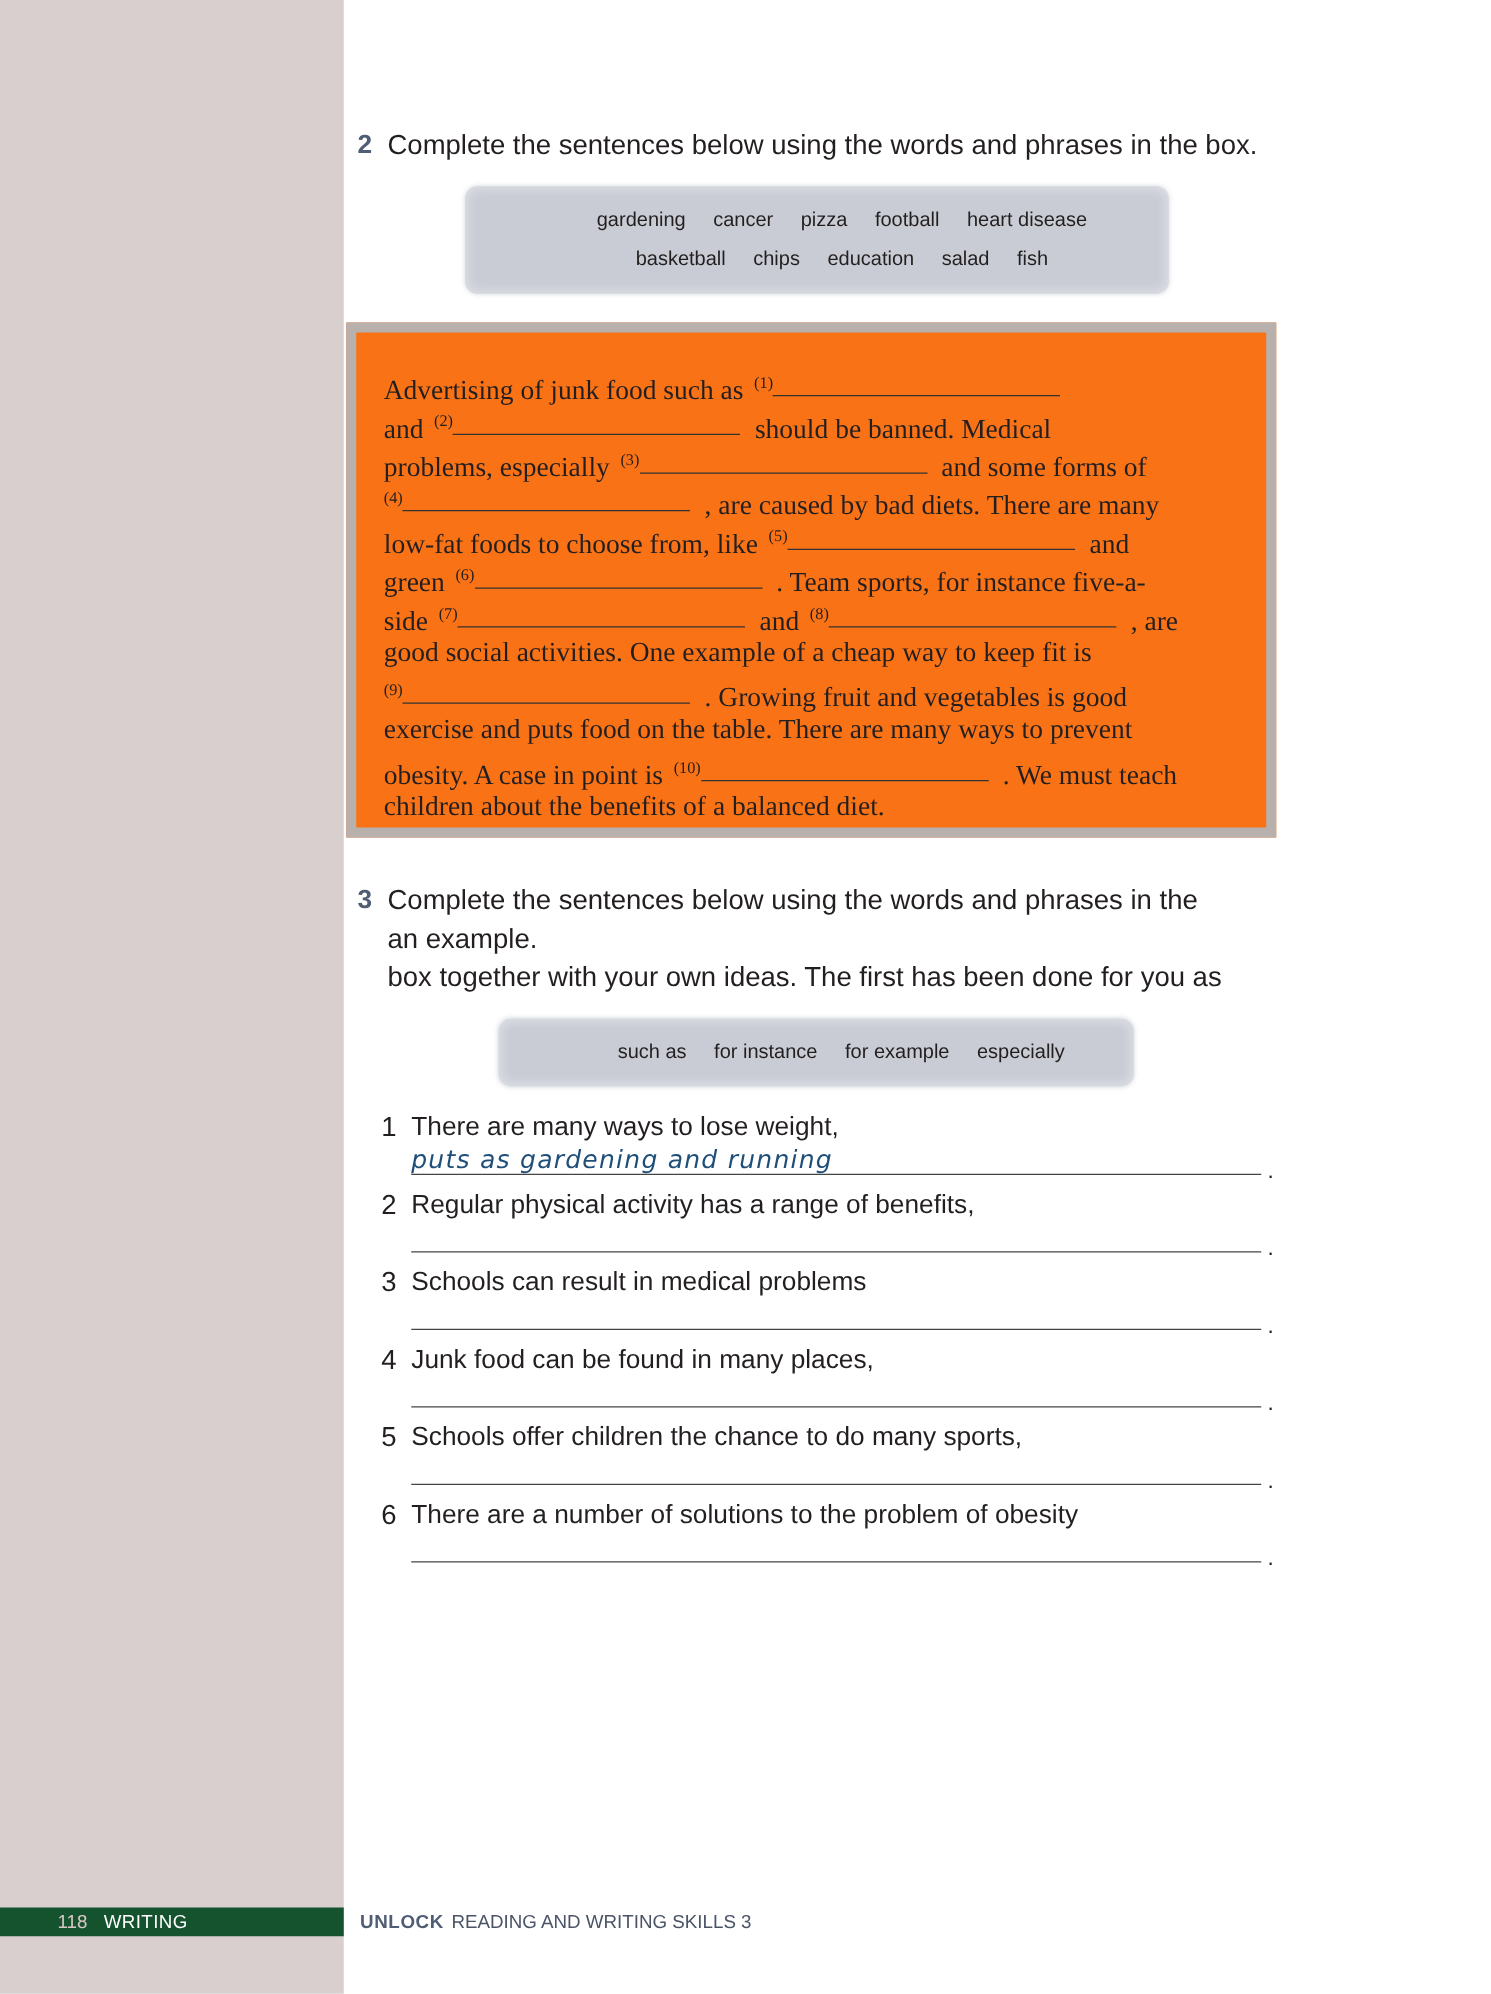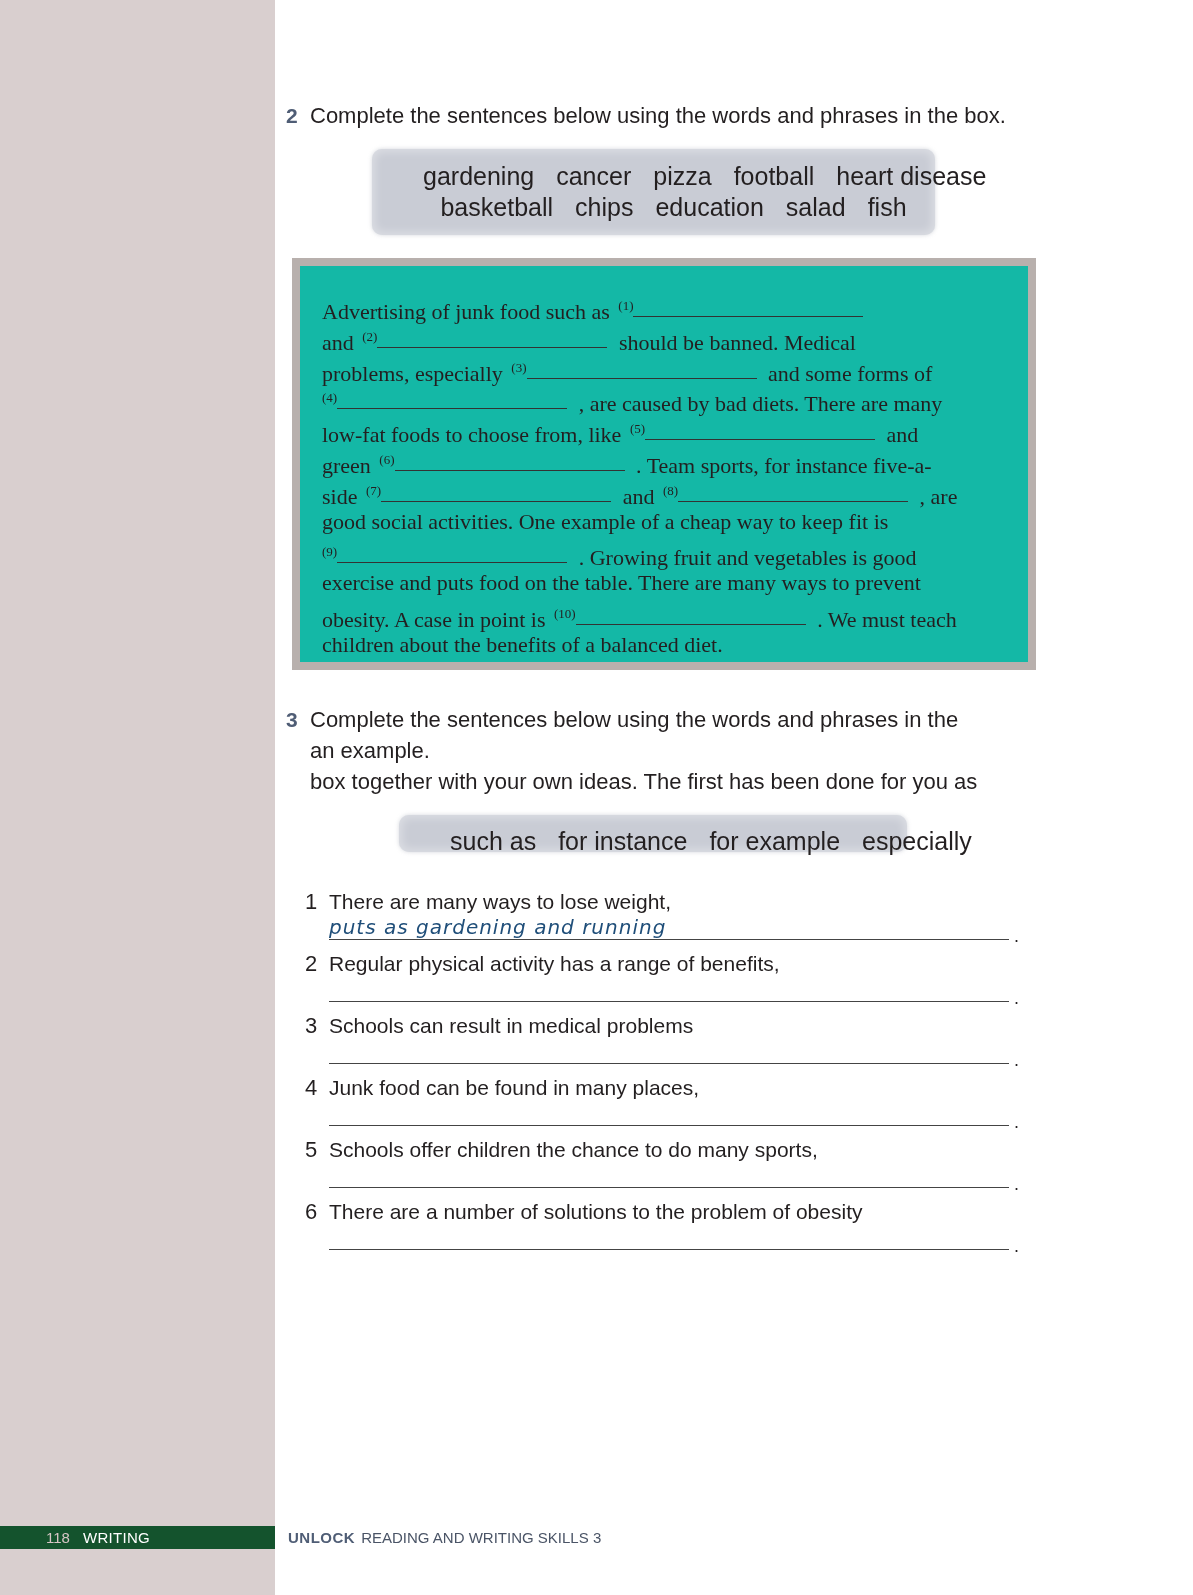--- a/index.html
+++ b/index.html
@@ -30,28 +30,28 @@
     position: absolute; left: 286px; font-size: 22px; line-height: 31px; color: #231f20;
   }
   .task-head .num {
     position: absolute; left: 0; top: 0; font-weight: bold; color: #4f5d75; font-size: 21px;
   }
   .task-head .text { display: block; padding-left: 24px; }
 
   .word-box {
     position: absolute; background: #c9ccd5; border-radius: 10px;
     box-shadow: inset 0 0 8px 3px rgba(255,255,255,0.35), 0 0 4px rgba(150,155,170,0.4);
-    text-align: center; font-size: 25px; line-height: 31px; color: #231f20; padding-left: 40px;
+    text-align: center; font-size: 16px; line-height: 31px; color: #231f20; padding-left: 40px;
   }
   .word-box .row { display: block; white-space: nowrap; }
   .word-box .w { margin: 0 11px; }
 
   .passage {
-    position: absolute; left: 292px; top: 258px; width: 728px; height: 396px;
-    border: 8px solid #b8b0ad; background: #14b8a6;
+    position: absolute; left: 277px; top: 258px; width: 728px; height: 396px;
+    border: 8px solid #b8b0ad; background: #f97316;
   }
   .passage .body {
     position: absolute; left: 22px; top: 25px; width: 690px;
     font-family: "Liberation Serif", serif; font-size: 22px; line-height: 30.8px; color: #231f20;
   }
   .passage .line { display: block; white-space: nowrap; height: 30.8px; }
   .sup { font-size: 13px; vertical-align: 9px; margin-left: 3px; }
   .blank {
     display: inline-block; width: 230px; height: 1px; border-bottom: 1.5px solid #333;
     vertical-align: 2px; margin-right: 6px;
@@ -107,21 +107,21 @@
   </div>
 </div>
 
 <div class="task-head" style="top:704px; width:740px;">
   <span class="num">3</span>
   <span class="text">Complete the sentences below using the words and phrases in the</span>
   <span class="text">an example.</span>
   <span class="text">box together with your own ideas. The first has been done for you as</span>
 </div>
 
-<div class="word-box" style="left:399px; top:815px; width:508px; height:37px; padding-top:11px; box-sizing:border-box;">
+<div class="word-box" style="left:399px; top:815px; width:508px; height:54px; padding-top:11px; box-sizing:border-box;">
   <span class="row">
     <span class="w">such as</span><span class="w">for instance</span><span class="w">for example</span><span class="w">especially</span>
   </span>
 </div>
 
 <div class="ex3-list">
   <div class="ex3-item">
     <span class="n">1</span>
     <span class="stem">There are many ways to lose weight,</span>
     <span class="answer">puts as gardening and running</span>

